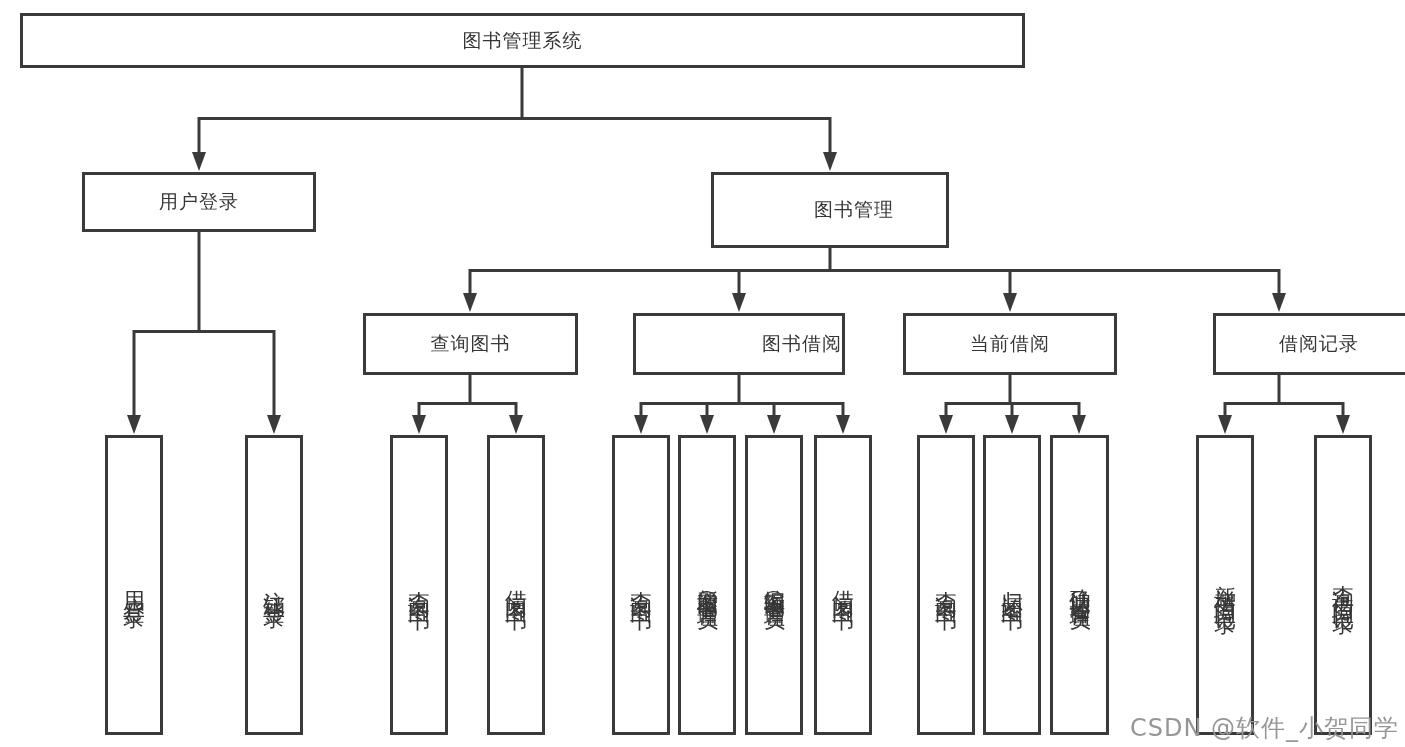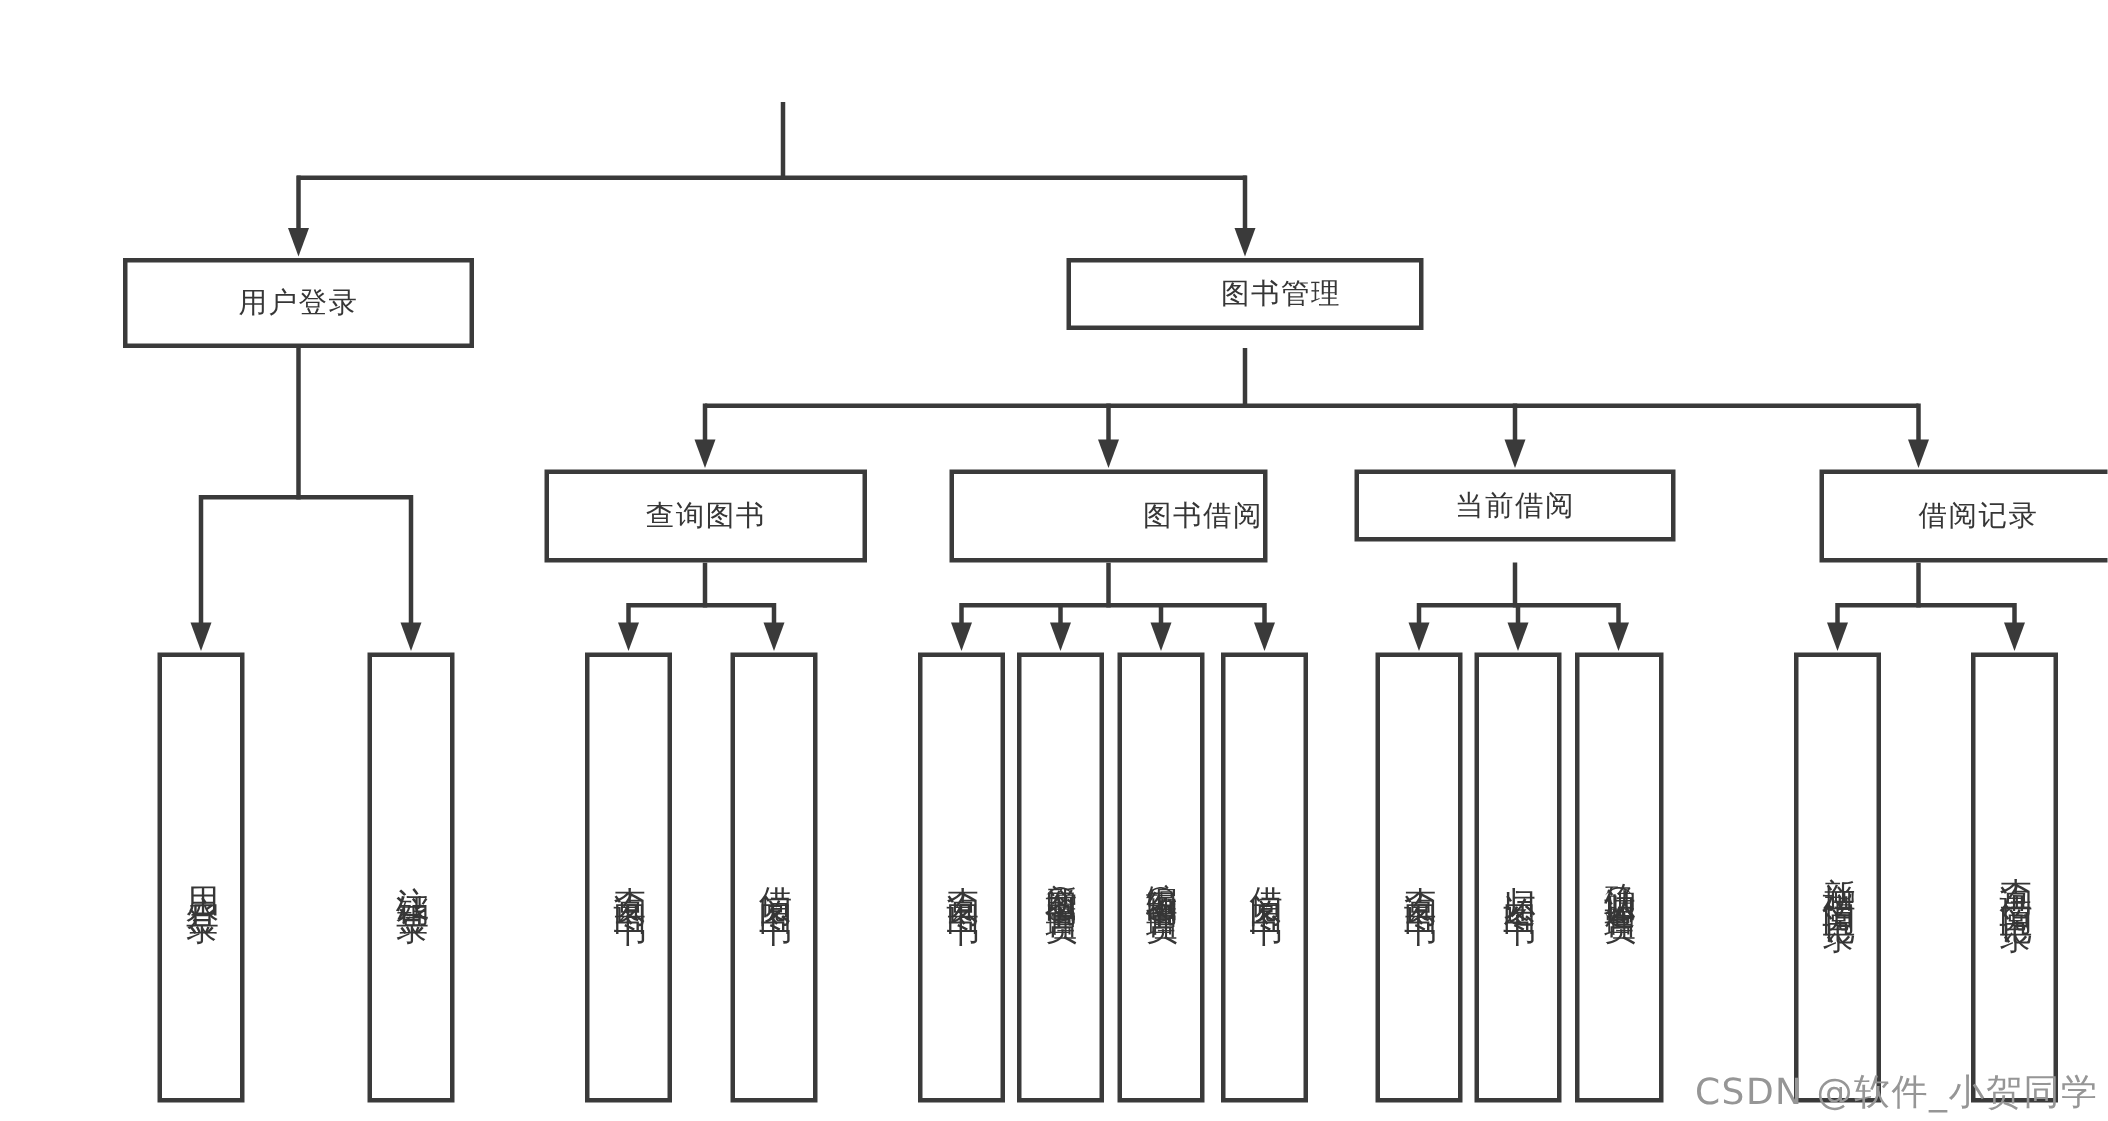--- a/index.html
+++ b/index.html
@@ -129,35 +129,38 @@
     <g>
       <line x1="1279" y1="375" x2="1279" y2="405"></line>
       <line x1="1225" y1="403.5" x2="1343" y2="403.5"></line>
       <line x1="1225" y1="402" x2="1225" y2="416"></line>
       <polygon points="1218,415 1232,415 1225,434"></polygon>
       <line x1="1343" y1="402" x2="1343" y2="416"></line>
       <polygon points="1336,415 1350,415 1343,434"></polygon>
     </g>
   </svg>
 
+  <div class="box" style="left:20px; top:13px; width:1005px; height:55px;">
+    <span class="hlabel">图书管理系统</span>
+  </div>
 
   <div class="box" style="left:82px; top:172px; width:234px; height:60px;">
     <span class="hlabel">用户登录</span>
   </div>
-  <div class="box" style="left:711px; top:172px; width:238px; height:48px;padding-left:48px;">
+  <div class="box" style="left:711px; top:172px; width:238px; height:76px;padding-left:48px;">
     <span class="hlabel">图书管理</span>
   </div>
 
   <div class="box" style="left:363px; top:313px; width:215px; height:62px;">
     <span class="hlabel">查询图书</span>
   </div>
   <div class="box" style="left:633px; top:313px; width:212px; height:62px;justify-content:flex-end;">
     <span class="hlabel">图书借阅</span>
   </div>
-  <div class="box" style="left:903px; top:313px; width:214px; height:48px;">
+  <div class="box" style="left:903px; top:313px; width:214px; height:62px;">
     <span class="hlabel">当前借阅</span>
   </div>
   <div class="box" style="left:1173px; top:313px; width:212px; height:62px;margin-left:40px;">
     <span class="hlabel">借阅记录</span>
   </div>
 
   <div class="box" style="left:105px; top:435px; width:58px; height:300px;">
     <span class="leaf-label">用户登录</span>
   </div>
   <div class="box" style="left:245px; top:435px; width:58px; height:300px;">

